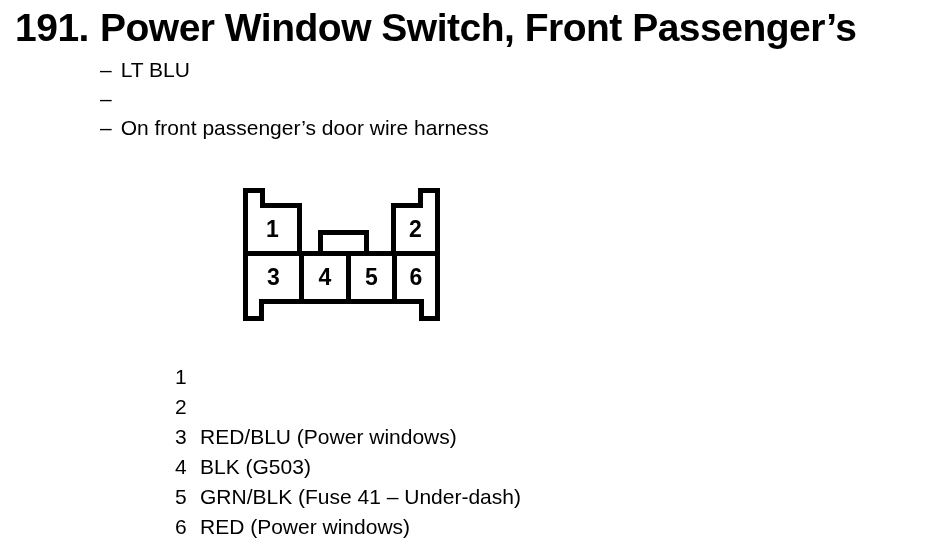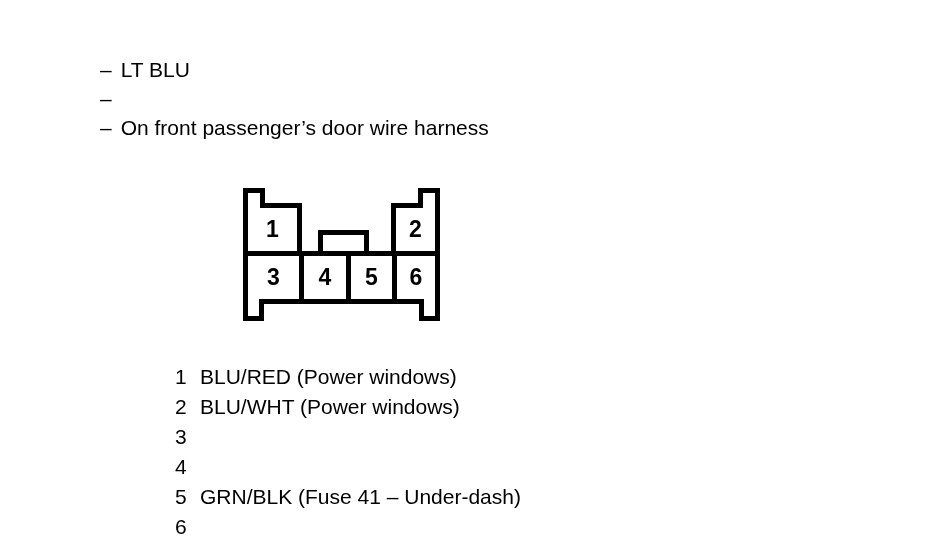--- a/index.html
+++ b/index.html
@@ -65,20 +65,24 @@
     font-size:21px; white-space:nowrap;
   }
   .legend-row { display:flex; line-height:30px; }
   .legend-pin { display:inline-block; width:25px; }
 </style>
 </head>
 <body>
 
 <div class="page">
 
+  <div class="heading">
+    <span class="heading-num">191.</span>
+    <span class="heading-title">Power Window Switch, Front Passenger’s</span>
+  </div>
 
   <div class="notes">
     <div class="note-line">
       <span class="note-dash">–</span>
       <span>LT BLU</span>
     </div>
     <div class="note-line">
       <span class="note-dash">–</span>
     </div>
     <div class="note-line">
@@ -111,34 +115,35 @@
     </div>
     <div class="corner-tab tab-tl"></div>
     <div class="corner-tab tab-tr"></div>
     <div class="corner-tab tab-bl"></div>
     <div class="corner-tab tab-br"></div>
   </div>
 
   <div class="legend">
     <div class="legend-row">
       <span class="legend-pin">1</span>
-      <span class="legend-desc">BLU/RED (Power windows)</span>
     </div>
     <div class="legend-row">
       <span class="legend-pin">2</span>
-      <span class="legend-desc">BLU/WHT (Power windows)</span>
     </div>
     <div class="legend-row">
       <span class="legend-pin">3</span>
+      <span class="legend-desc">RED/BLU (Power windows)</span>
     </div>
     <div class="legend-row">
       <span class="legend-pin">4</span>
+      <span class="legend-desc">BLK (G503)</span>
     </div>
     <div class="legend-row">
       <span class="legend-pin">5</span>
       <span class="legend-desc">GRN/BLK (Fuse 41 – Under-dash)</span>
     </div>
     <div class="legend-row">
       <span class="legend-pin">6</span>
+      <span class="legend-desc">RED (Power windows)</span>
     </div>
   </div>
 
 </div>
 
 </body></html>

